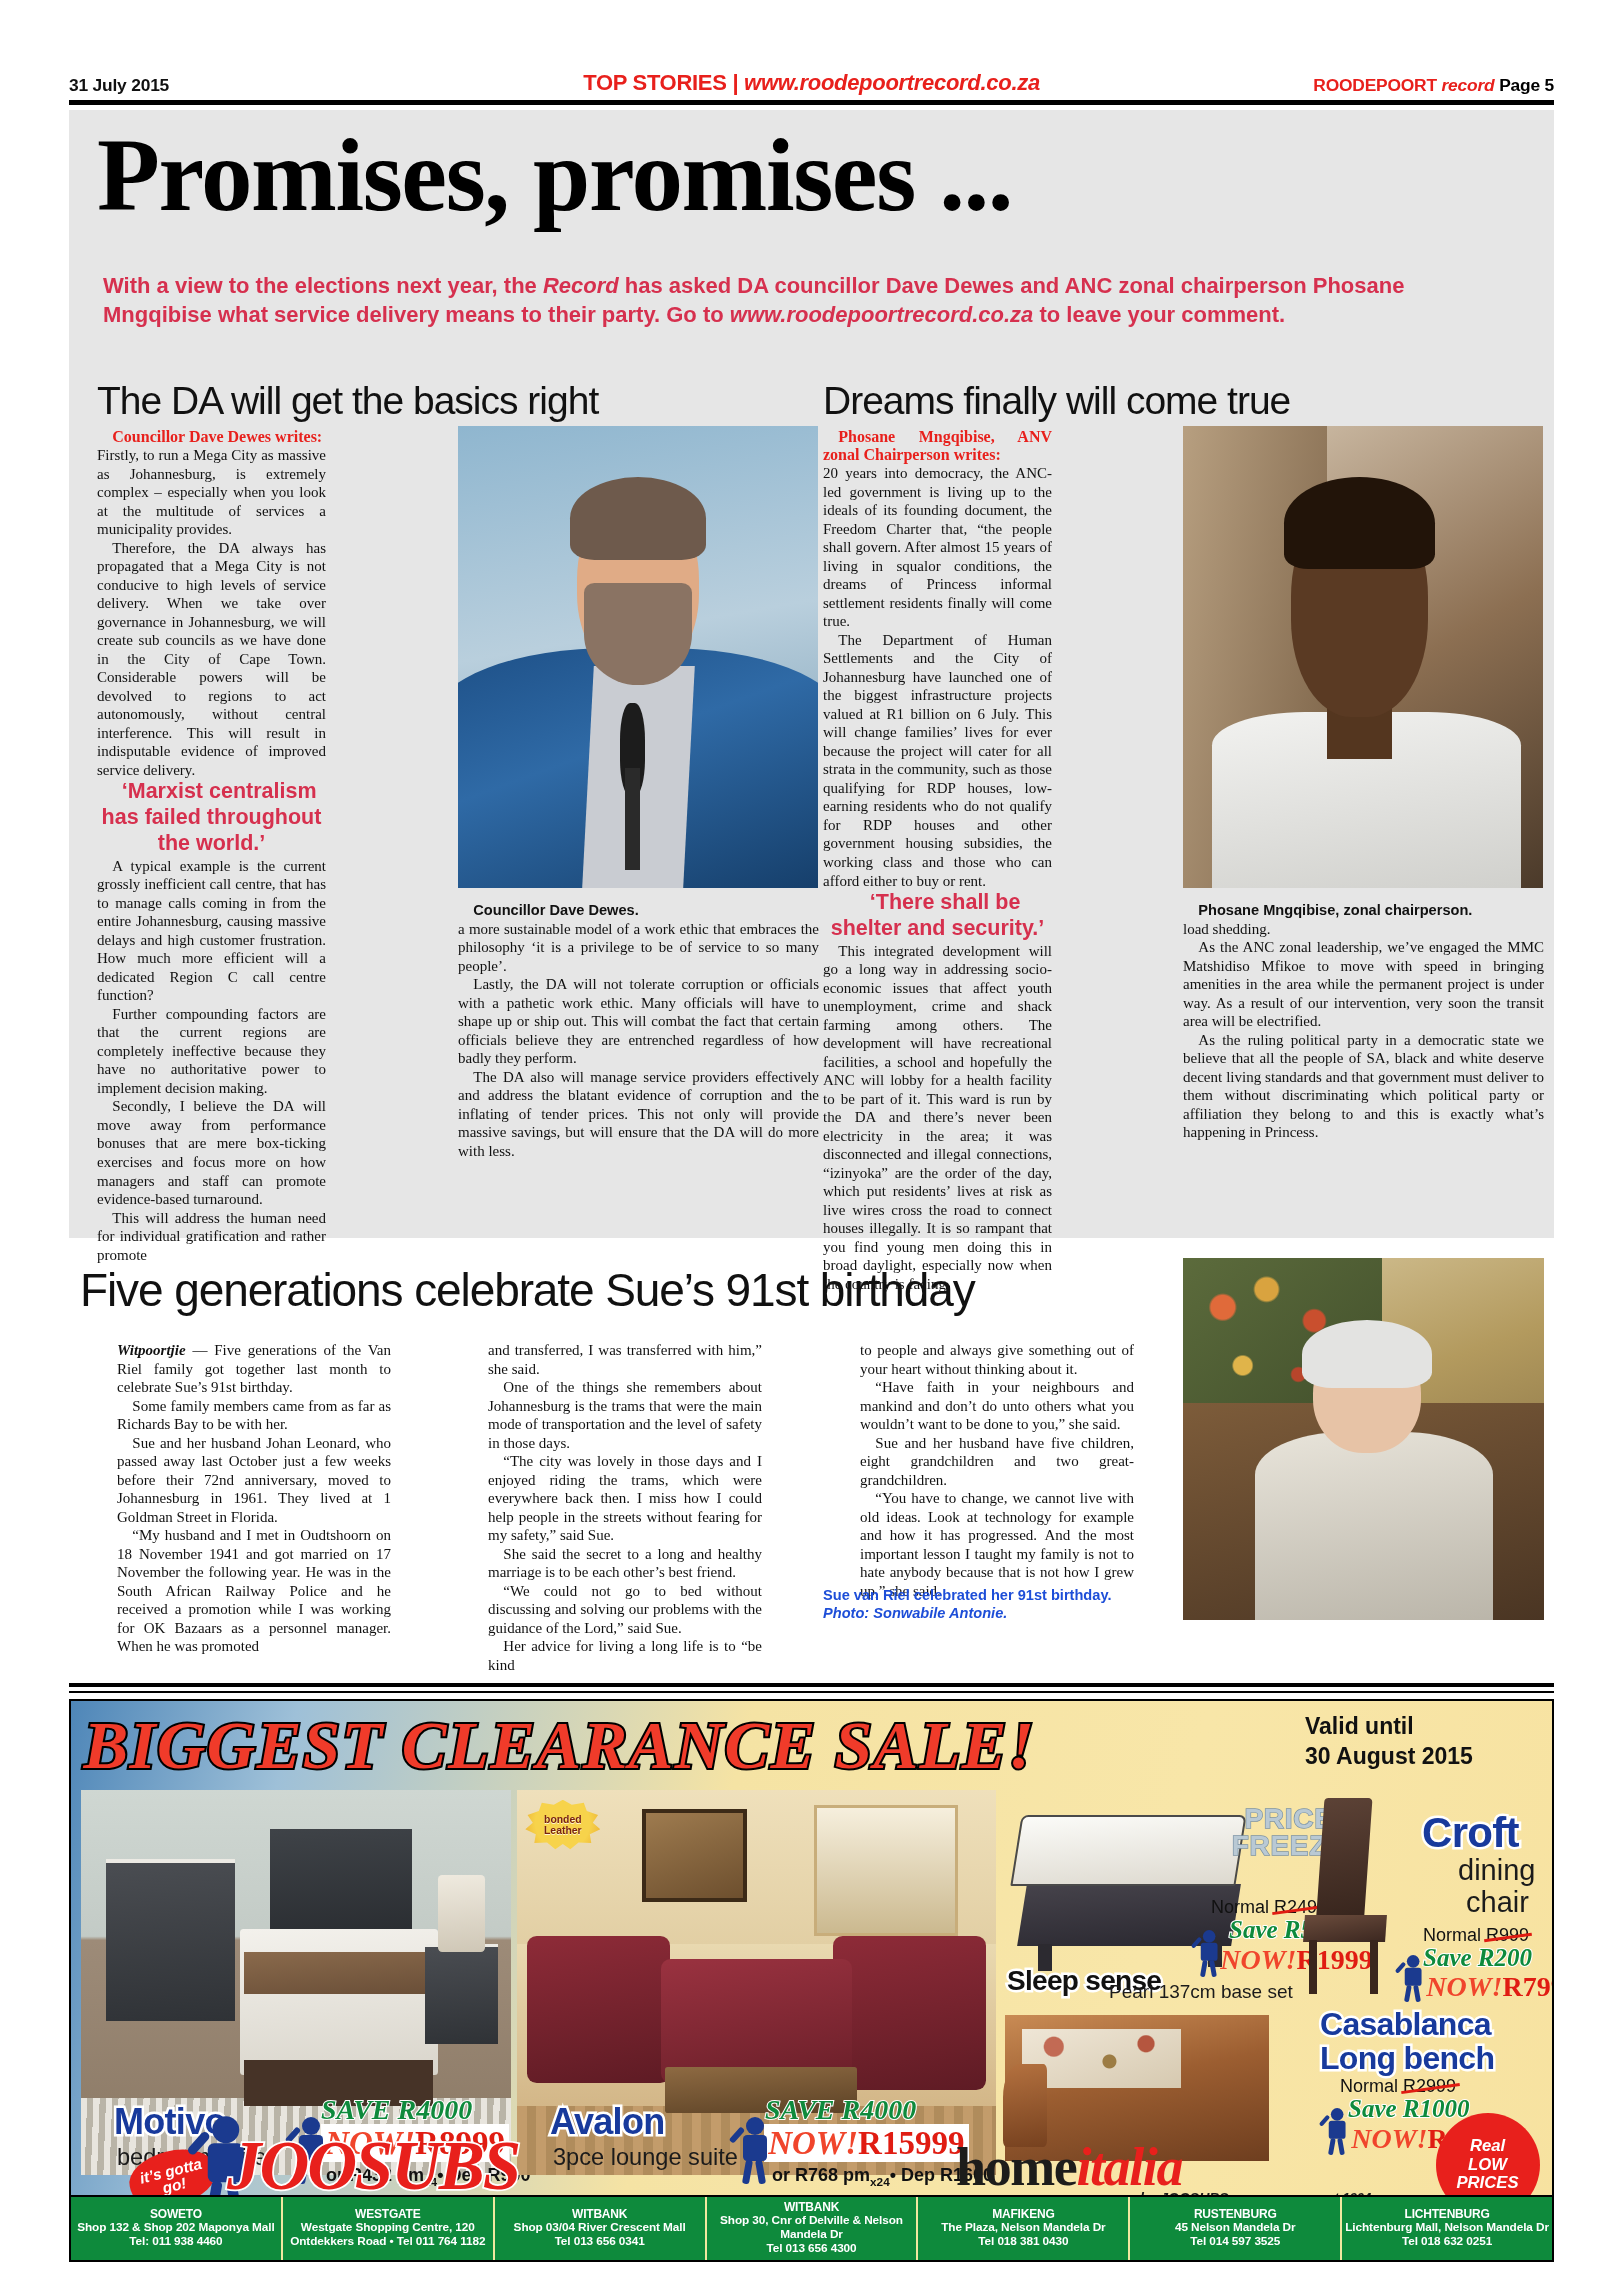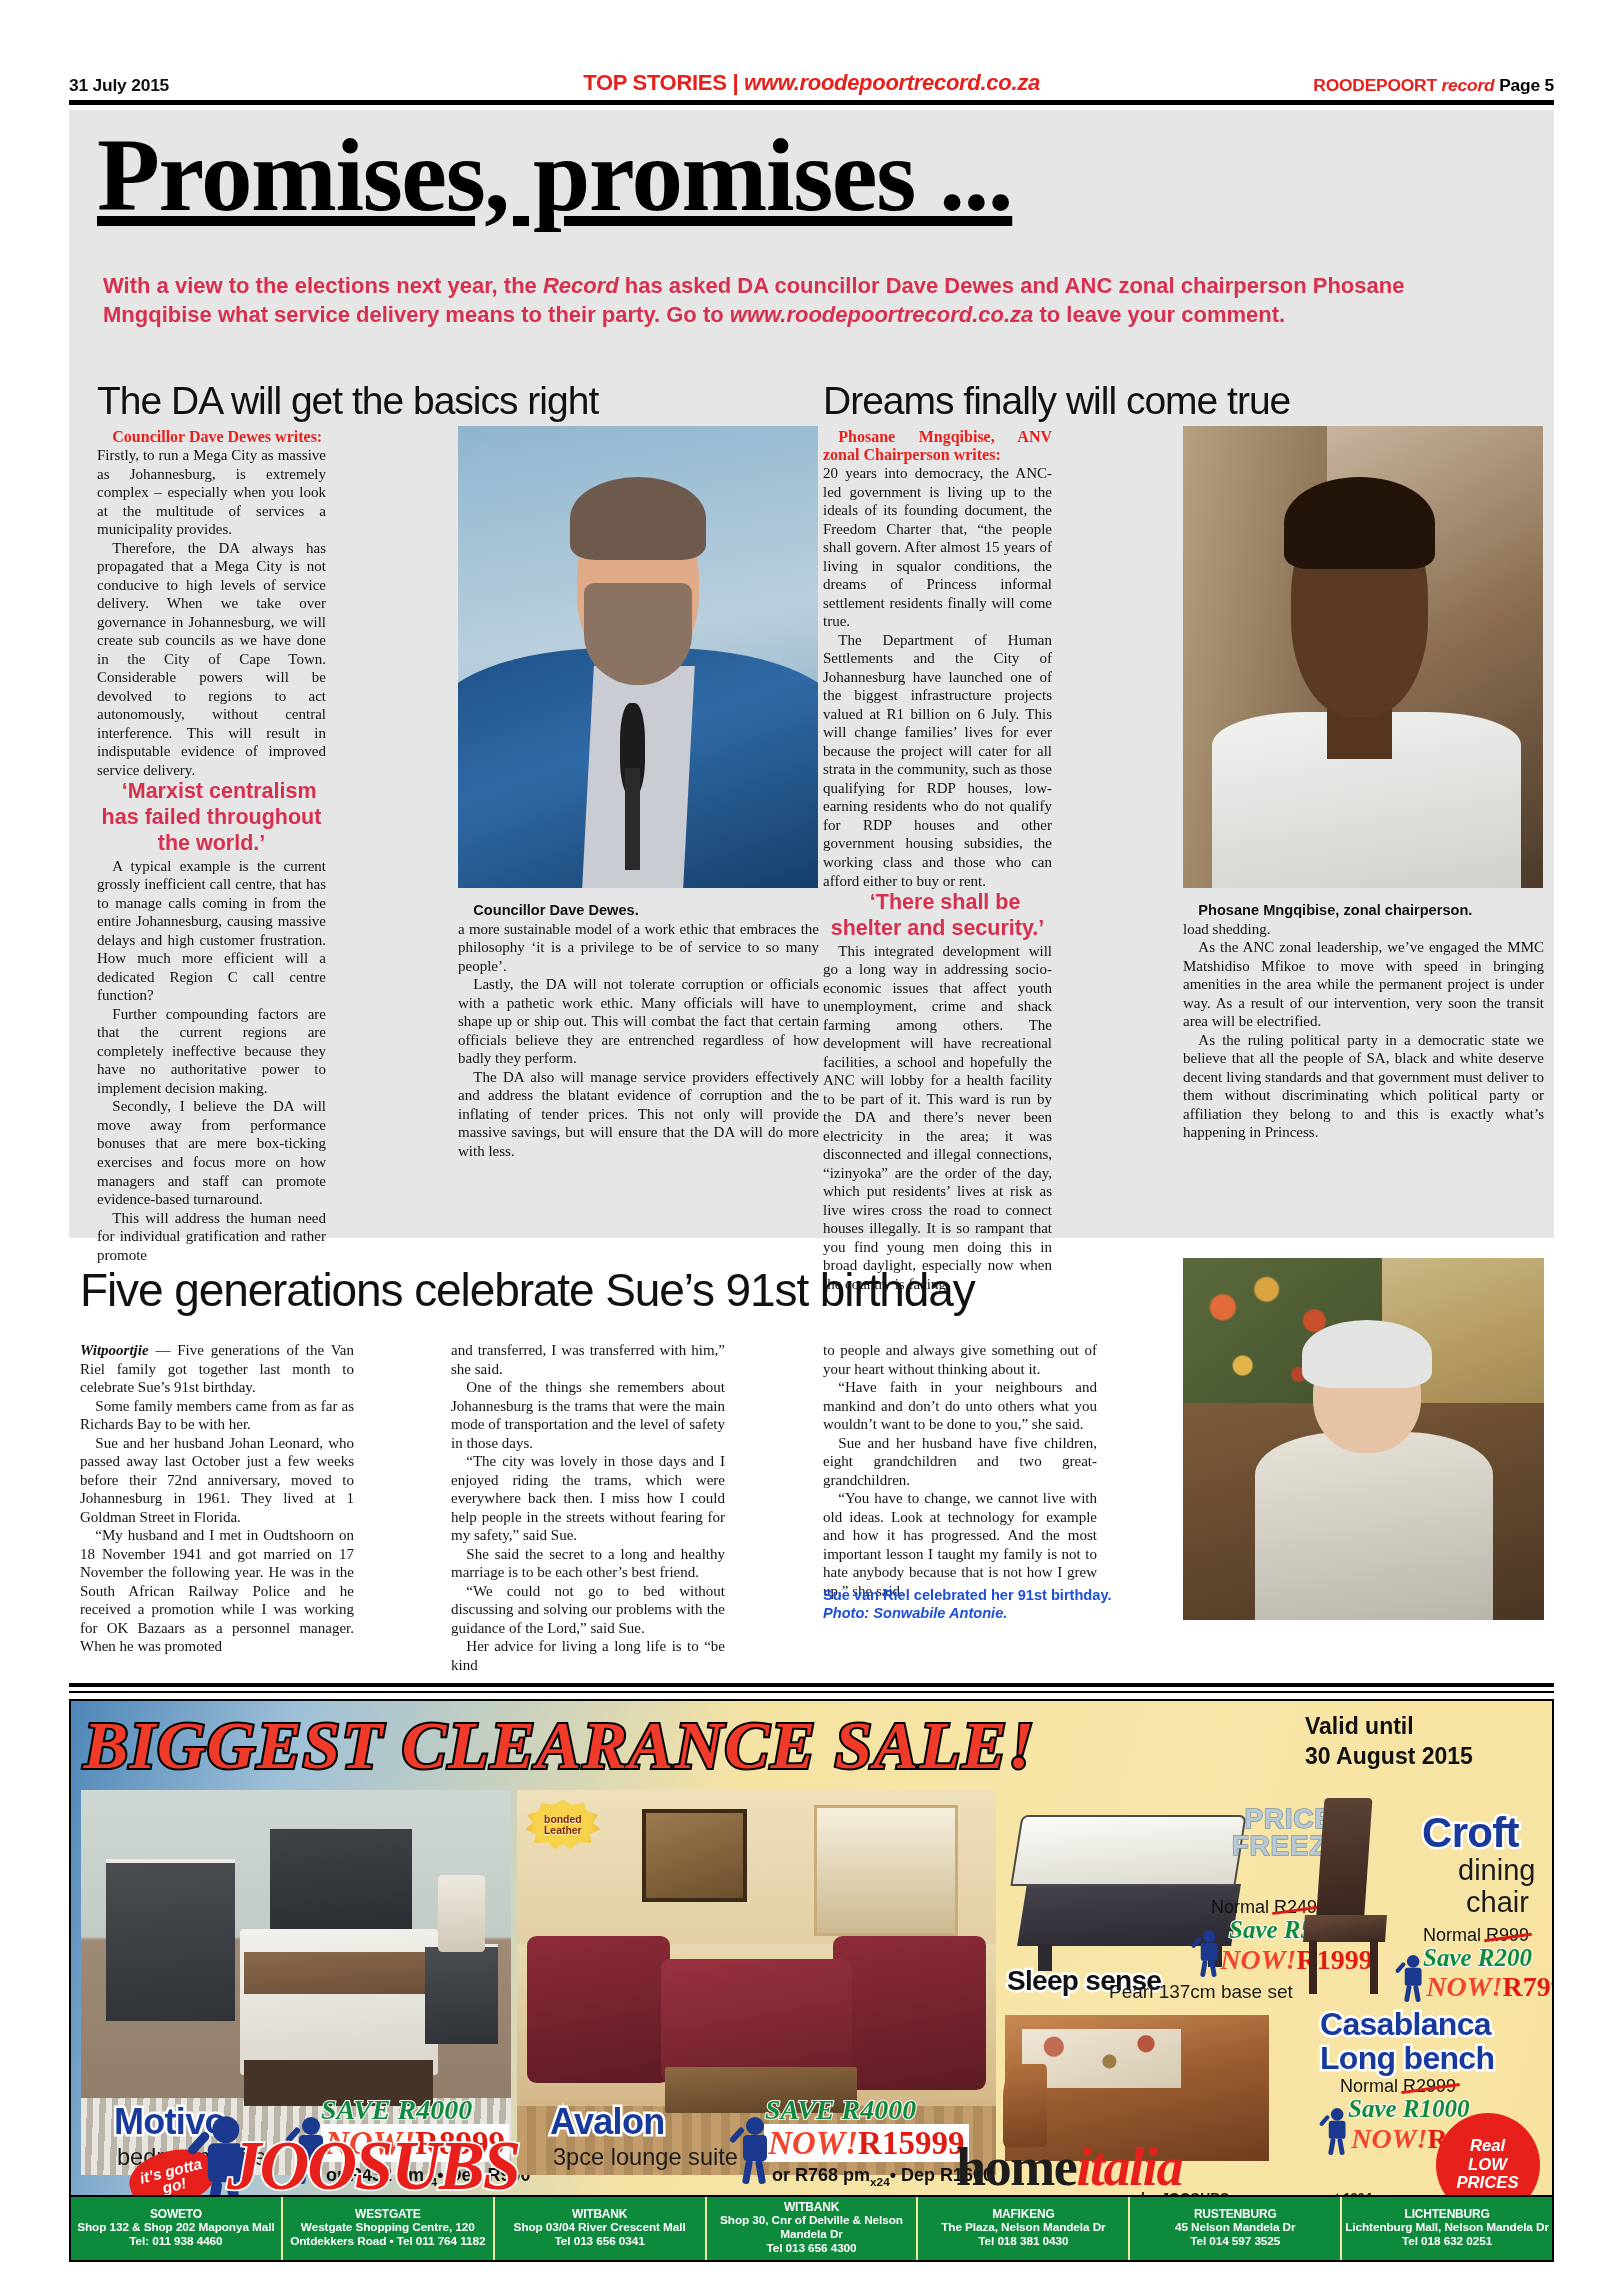--- a/index.html
+++ b/index.html
@@ -44,21 +44,20 @@
   
   .grey-block {
     position:absolute; left:69px; top:110px; width:1485px; height:1128px;
     background:#e6e6e6;
   }
   .headline-main {
     position:absolute; left:97px; top:124px; width:1444px;
     font-family:"Liberation Serif", serif;
     font-weight:bold; font-size:103px; line-height:1.0; color:#000;
     letter-spacing:-1.4px;
-    text-decoration:underline;
   }
   .standfirst {
     position:absolute; left:103px; top:271px; width:1381px;
     font-family:"Liberation Sans", sans-serif;
     font-weight:bold; font-size:22px; line-height:1.32; color:#d6304e;
   }
   .standfirst i { font-style:italic; }
 
   
   .art-head {
@@ -161,21 +160,21 @@
 
   
   .bd-head {
     position:absolute; left:80px; top:1263px;
     font-family:"Liberation Sans", sans-serif;
     font-size:46px; color:#111; letter-spacing:-1.1px; white-space:nowrap;
   }
   .bd-col {
     position:absolute;
     font-family:"Liberation Serif", serif;
-    font-size:15px; line-height:1.235; color:#111; text-align:justify;
+    font-size:15px; line-height:1.235; color:#111; text-align:justify;margin-left:37px;
   }
   .bd-col p { margin:0; text-indent:15.3px; }
   .bd-col p.noind { text-indent:0; }
   .bd-col .lede-place { font-style:italic; font-weight:bold; }
   #bd1 { left:80px;  top:1341px; width:274px; }
   #bd2 { left:451px;  top:1341px; width:274px; }
   #bd3 { left:823px; top:1341px; width:274px; }
   .bd-caption {
     position:absolute; left:823px; top:1586px; width:292px;
     font-family:"Liberation Sans", sans-serif;

